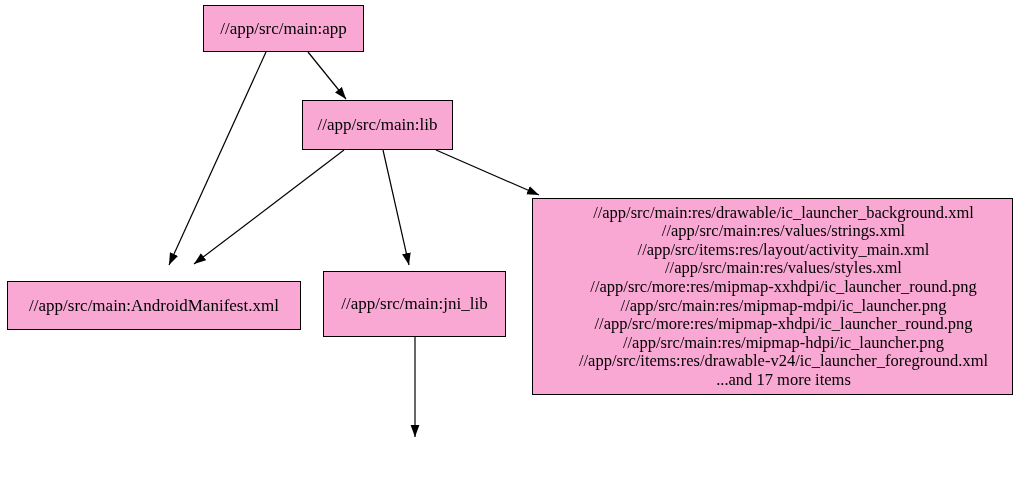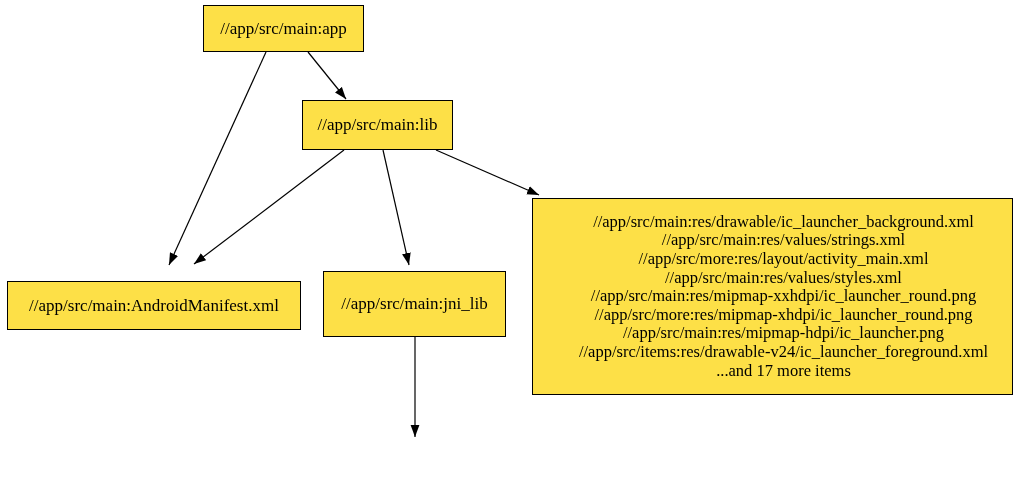--- a/index.html
+++ b/index.html
@@ -23,21 +23,21 @@
     width: 1018px;
     height: 496px;
   }
   .edges line {
     stroke: #000000;
     stroke-width: 1.2;
   }
   .node {
     position: absolute;
     box-sizing: border-box;
-    background: #fde047;
+    background: #f9a8d4;
     border: 1px solid #000000;
     display: flex;
     align-items: center;
     justify-content: center;
     font-size: 17px;
     white-space: nowrap;
     text-align: center;
   }
   .node.multi {
     flex-direction: column;
@@ -82,23 +82,24 @@
     <span>//app/src/main:AndroidManifest.xml</span>
   </div>
 
   <div class="node" id="node-jni">
     <span>//app/src/main:jni_lib</span>
   </div>
 
   <div class="node multi" id="node-res">
     <div>//app/src/main:res/drawable/ic_launcher_background.xml</div>
     <div>//app/src/main:res/values/strings.xml</div>
-    <div>//app/src/more:res/layout/activity_main.xml</div>
+    <div>//app/src/items:res/layout/activity_main.xml</div>
     <div>//app/src/main:res/values/styles.xml</div>
-    <div>//app/src/main:res/mipmap-xxhdpi/ic_launcher_round.png</div>
+    <div>//app/src/more:res/mipmap-xxhdpi/ic_launcher_round.png</div>
+    <div>//app/src/main:res/mipmap-mdpi/ic_launcher.png</div>
     <div>//app/src/more:res/mipmap-xhdpi/ic_launcher_round.png</div>
     <div>//app/src/main:res/mipmap-hdpi/ic_launcher.png</div>
     <div>//app/src/items:res/drawable-v24/ic_launcher_foreground.xml</div>
     <div>...and 17 more items</div>
   </div>
 
 
 </div>
 
 </body></html>

